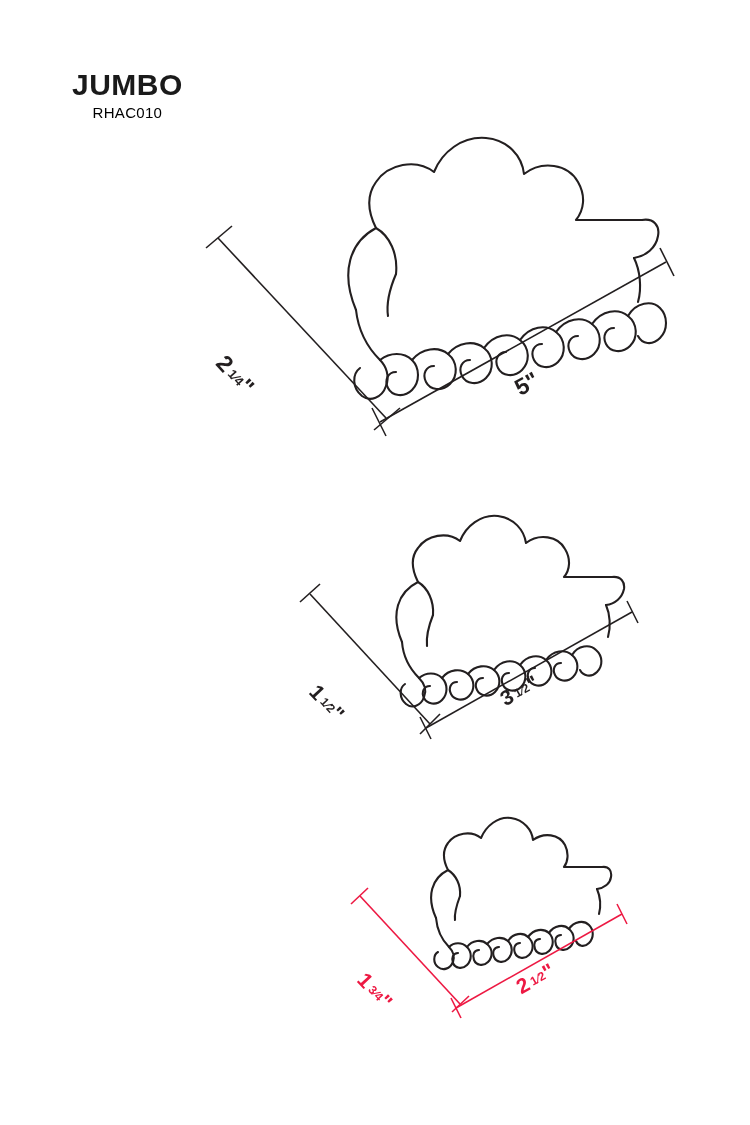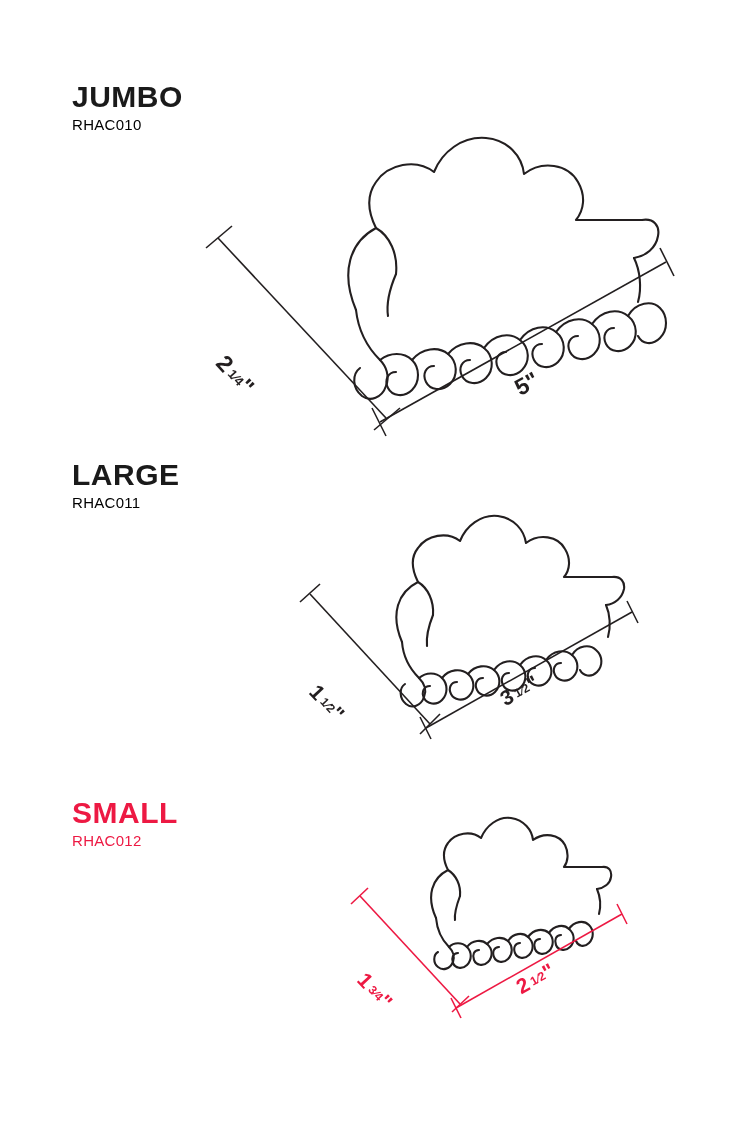--- a/index.html
+++ b/index.html
@@ -54,21 +54,21 @@
     position: absolute;
   }
   svg { display: block; overflow: visible; }
 </style>
 </head>
 <body>
 
 <div class="page">
 
   <div class="section" style="top:60px; height:380px;">
-    <div class="labels" style="top:22px;">
+    <div class="labels" style="top:10px;text-align:center;">
       <div class="size-name">JUMBO</div>
       <div class="size-code">RHAC010</div>
     </div>
 
     <div class="art" style="left:190px; top:0px;">
       <svg width="500" height="390" viewBox="0 0 500 390" fill="none">
 
         <g stroke="#231f20" stroke-width="2.1" fill="none" stroke-linecap="round" stroke-linejoin="round">
           <path d="M166 250 C 150 212, 160 182, 186 168 C 178 152, 176 136, 186 122
                    C 198 104, 226 98, 244 112
@@ -114,24 +114,20 @@
         <span>2</span><span style="display:inline-block; vertical-align:middle; font-size:13px; line-height:1; margin-left:3px;"><span>1</span>⁄<span>4</span></span><span>"</span>
       </div>
 
       <div style="position:absolute; left:320px; top:318px; transform:rotate(-29deg); transform-origin:left top; font-weight:bold; font-size:23px; color:#231f20; white-space:nowrap;">
         <span>5</span><span>"</span>
       </div>
     </div>
   </div>
 
   <div class="section" style="top:452px; height:320px;">
-    <div class="labels" style="top:8px;">
-      <div class="size-name">LARGE</div>
-      <div class="size-code">RHAC011</div>
-    </div>
 
     <div class="art" style="left:290px; top:10px;">
       <svg width="400" height="320" viewBox="0 0 400 320" fill="none">
         <g stroke="#231f20" stroke-width="2.1" fill="none" stroke-linecap="round" stroke-linejoin="round">
           <path d="M112 180 C 100 152, 108 130, 128 120 C 122 108, 120 96, 128 86
                    C 137 73, 157 69, 170 79
                    C 176 64, 191 52, 208 54
                    C 224 56, 234 68, 236 81
                    C 249 71, 268 74, 275 87
                    C 281 97, 280 108, 274 115
@@ -168,24 +164,20 @@
         <span>1</span><span style="display:inline-block; vertical-align:middle; font-size:12px; line-height:1; margin-left:3px;"><span>1</span>⁄<span>2</span></span><span>"</span>
       </div>
 
       <div style="position:absolute; left:206px; top:228px; transform:rotate(-29deg); transform-origin:left top; font-weight:bold; font-size:21px; color:#231f20; white-space:nowrap;">
         <span>3</span><span style="display:inline-block; vertical-align:middle; font-size:12px; line-height:1; margin-left:3px;"><span>1</span>⁄<span>2</span></span><span>"</span>
       </div>
     </div>
   </div>
 
   <div class="section red" style="top:790px; height:290px;">
-    <div class="labels" style="top:8px;">
-      <div class="size-name">SMALL</div>
-      <div class="size-code">RHAC012</div>
-    </div>
 
     <div class="art" style="left:340px; top:10px;">
       <svg width="360" height="270" viewBox="0 0 360 270" fill="none">
         <g stroke="#231f20" stroke-width="2.1" fill="none" stroke-linecap="round" stroke-linejoin="round">
           <path d="M96 118 C 86 96, 92 78, 108 70 C 103 60, 102 51, 108 43
                    C 115 33, 131 30, 141 38
                    C 146 26, 158 16, 171 18
                    C 184 20, 192 30, 193 40
                    C 204 32, 219 34, 225 45
                    C 229 53, 228 62, 224 67

